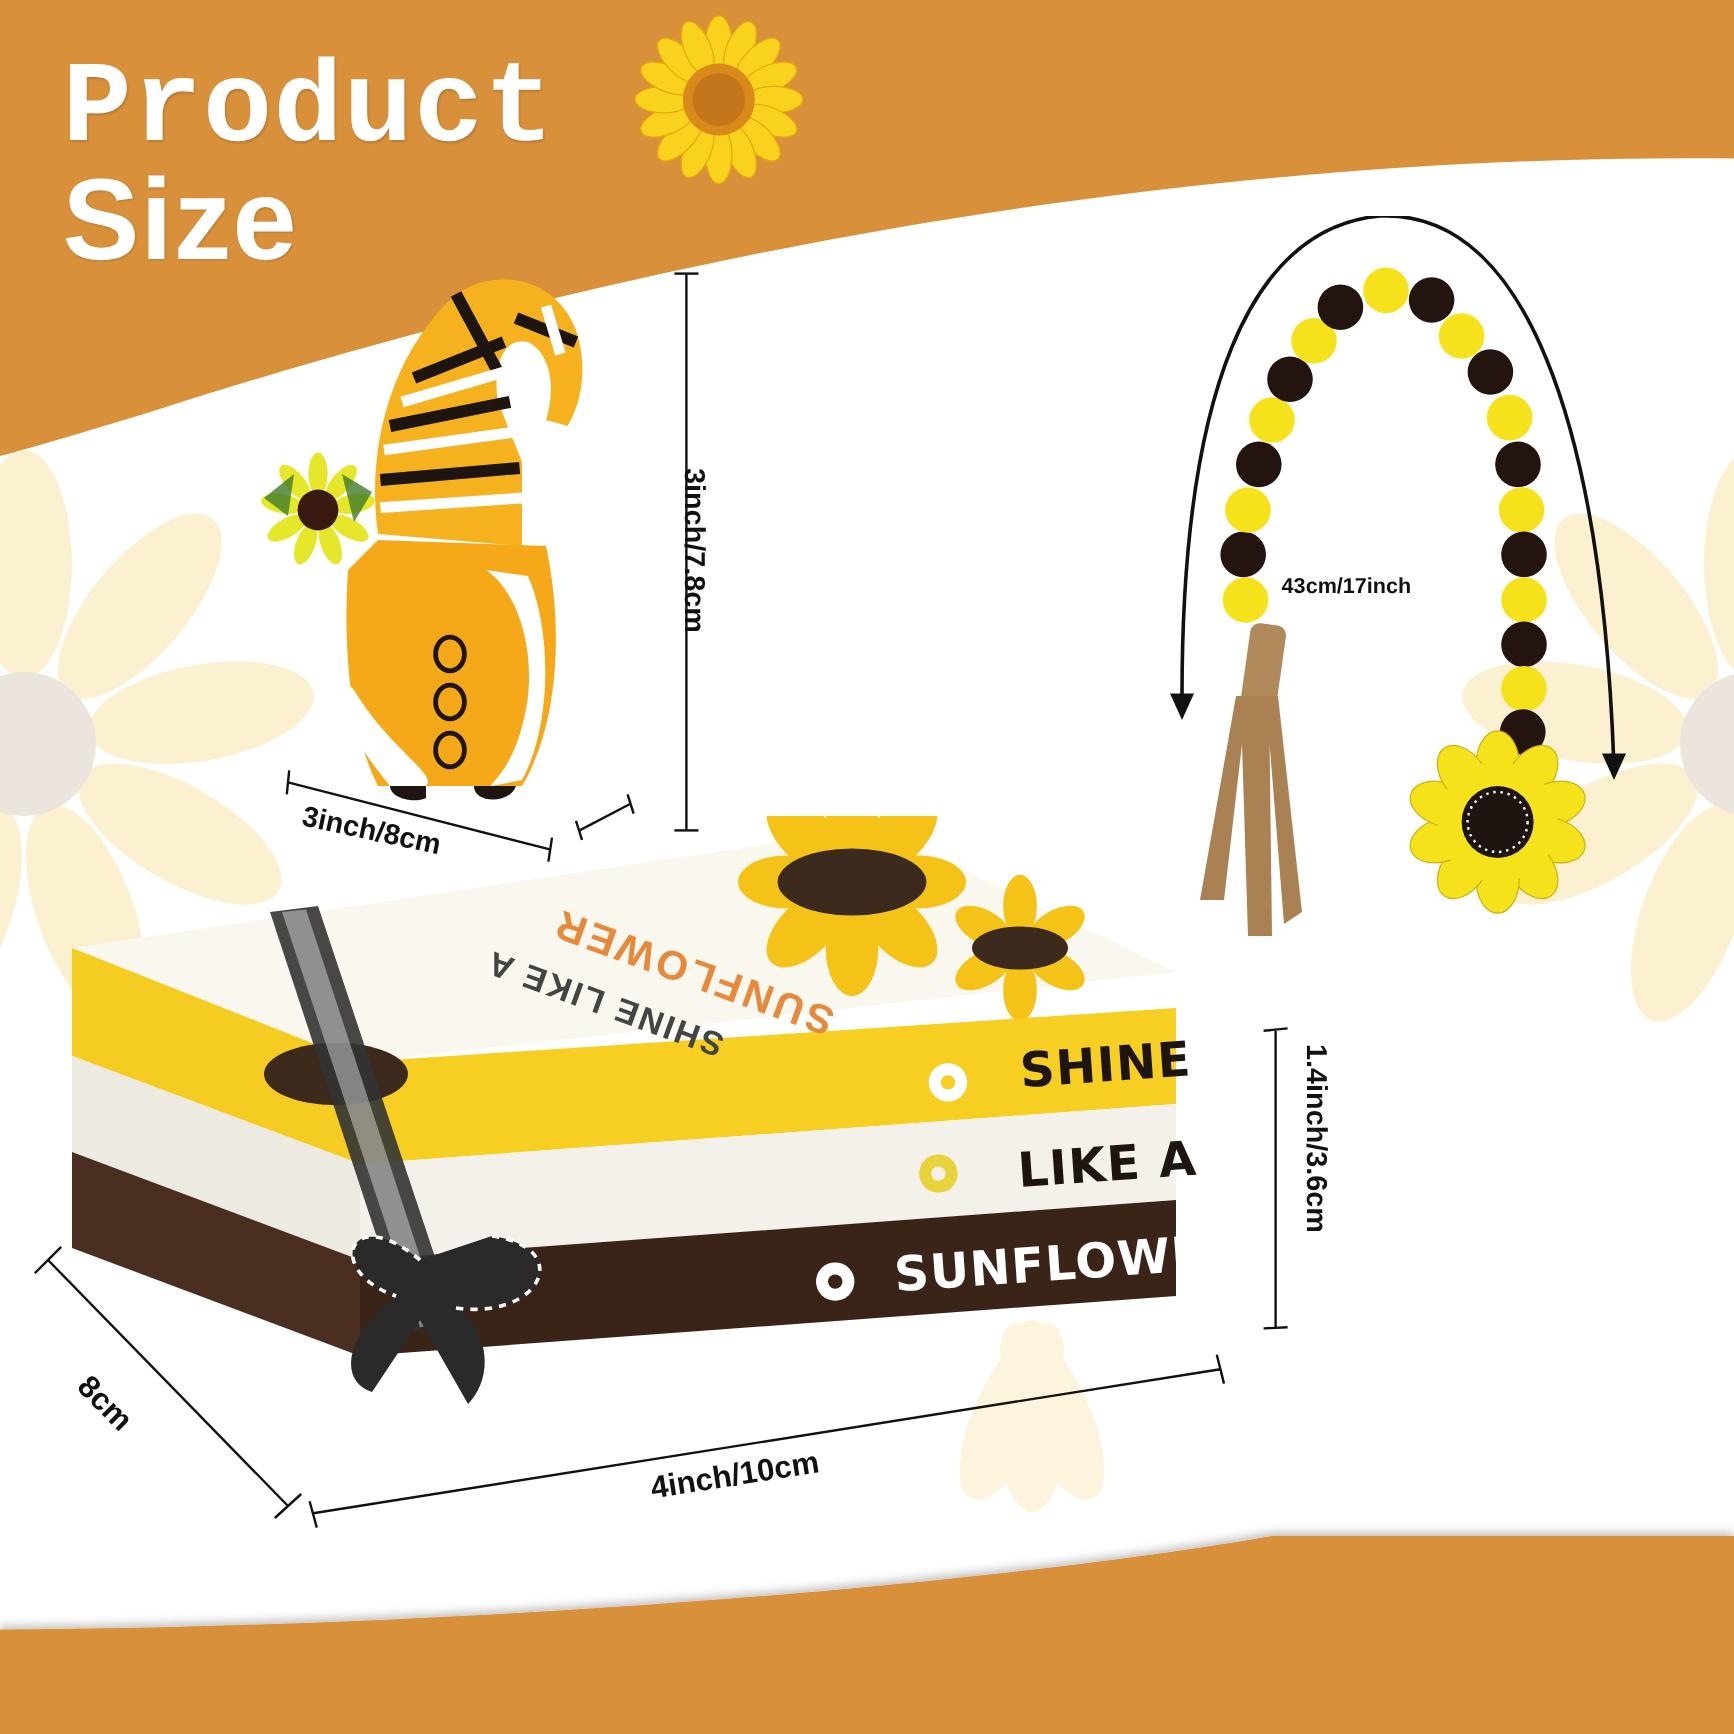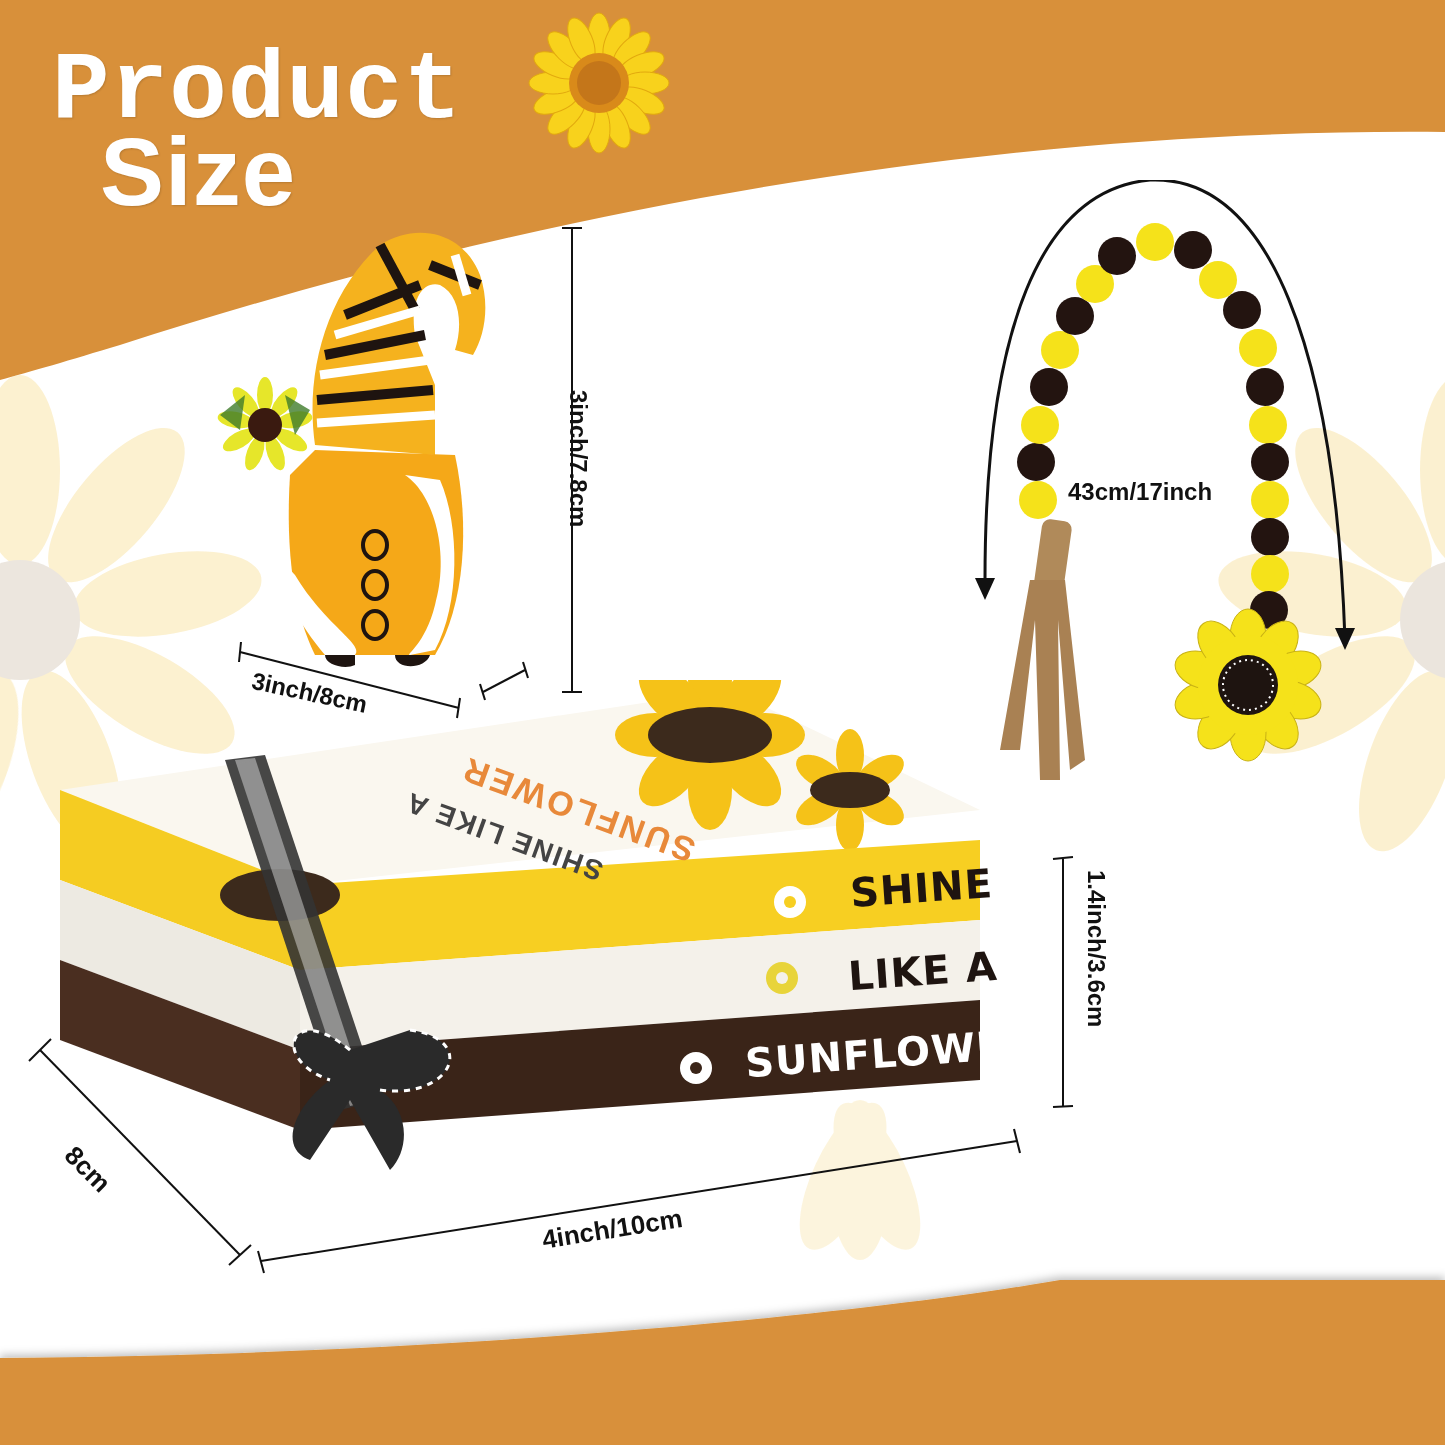--- a/index.html
+++ b/index.html
@@ -44,21 +44,21 @@
     </g>
   </g>
   <g opacity=".25" transform="translate(860,1140)" fill="#F6D67A">
     <ellipse cx="0" cy="40" rx="30" ry="80"></ellipse>
     <ellipse cx="0" cy="40" rx="30" ry="80" transform="rotate(25)"></ellipse>
     <ellipse cx="0" cy="40" rx="30" ry="80" transform="rotate(-25)"></ellipse>
   </g>
 </svg>
 
 <div class="abs title" style="top:44px;font-family:Liberation Mono, monospace;">Product</div>
-<div class="abs title" style="top:124px;margin-left:48px;">Size</div>
+<div class="abs title" style="top:136px;">Size</div>
 
 <svg class="abs" style="left:528px;top:12px;" width="142" height="142" viewBox="-71 -71 142 142">
   <g fill="#F8D21C" stroke="#E2A90E" stroke-width="1">
     <ellipse cx="0" cy="-46" rx="11" ry="24"></ellipse>
     <ellipse cx="0" cy="-46" rx="11" ry="24" transform="rotate(22.5)"></ellipse>
     <ellipse cx="0" cy="-46" rx="11" ry="24" transform="rotate(45)"></ellipse>
     <ellipse cx="0" cy="-46" rx="11" ry="24" transform="rotate(67.5)"></ellipse>
     <ellipse cx="0" cy="-46" rx="11" ry="24" transform="rotate(90)"></ellipse>
     <ellipse cx="0" cy="-46" rx="11" ry="24" transform="rotate(112.5)"></ellipse>
     <ellipse cx="0" cy="-46" rx="11" ry="24" transform="rotate(135)"></ellipse>
@@ -184,21 +184,21 @@
       <ellipse cx="0" cy="-48" rx="18" ry="28" transform="rotate(216)"></ellipse>
       <ellipse cx="0" cy="-48" rx="18" ry="28" transform="rotate(252)"></ellipse>
       <ellipse cx="0" cy="-48" rx="18" ry="28" transform="rotate(288)"></ellipse>
       <ellipse cx="0" cy="-48" rx="18" ry="28" transform="rotate(324)"></ellipse>
     </g>
     <circle r="50" fill="#F5E21A"></circle>
     <circle r="30" fill="#1E1410"></circle>
     <circle r="25" fill="none" stroke="#fff" stroke-width="2" stroke-dasharray="2 4"></circle>
   </g>
 </svg>
-<div class="abs dim" style="left:1068px;top:478px;font-size:24px;">43cm/17inch</div>
+<div class="abs dim" style="left:1068px;top:478px;font-size:18px;">43cm/17inch</div>
 
 <svg class="abs" style="left:50px;top:680px;" width="990" height="520" viewBox="0 0 990 520">
 
   <polygon points="10,110 680,10 930,130 250,205" fill="#FAF7EF"></polygon>
 
   <g transform="translate(660,55)">
     <g fill="#F5C218">
       <ellipse cx="0" cy="-55" rx="22" ry="40"></ellipse>
       <ellipse cx="0" cy="-55" rx="22" ry="40" transform="rotate(45)"></ellipse>
       <ellipse cx="0" cy="-55" rx="22" ry="40" transform="rotate(90)"></ellipse>

